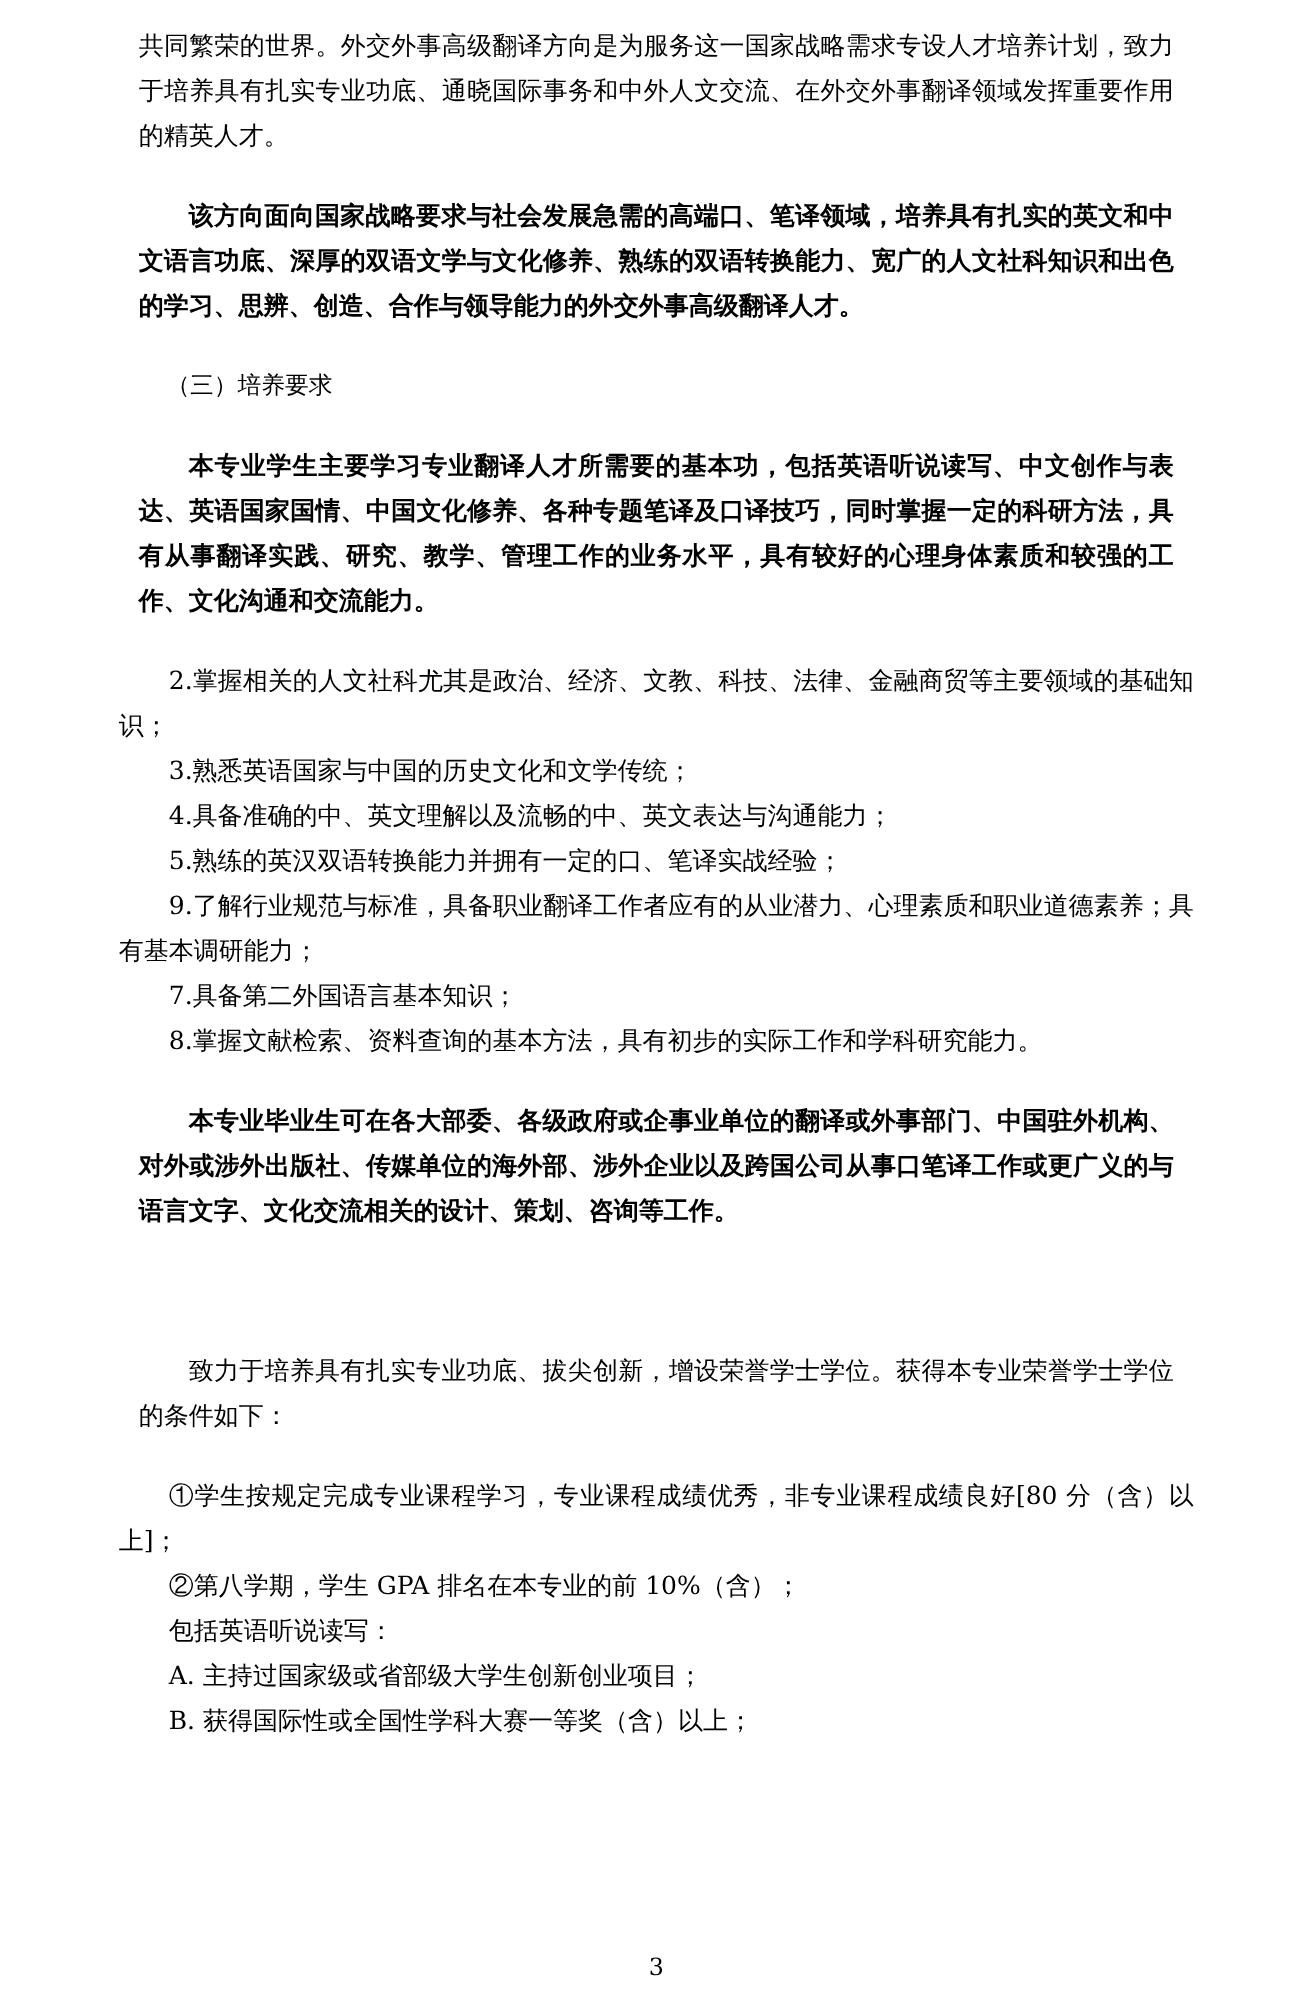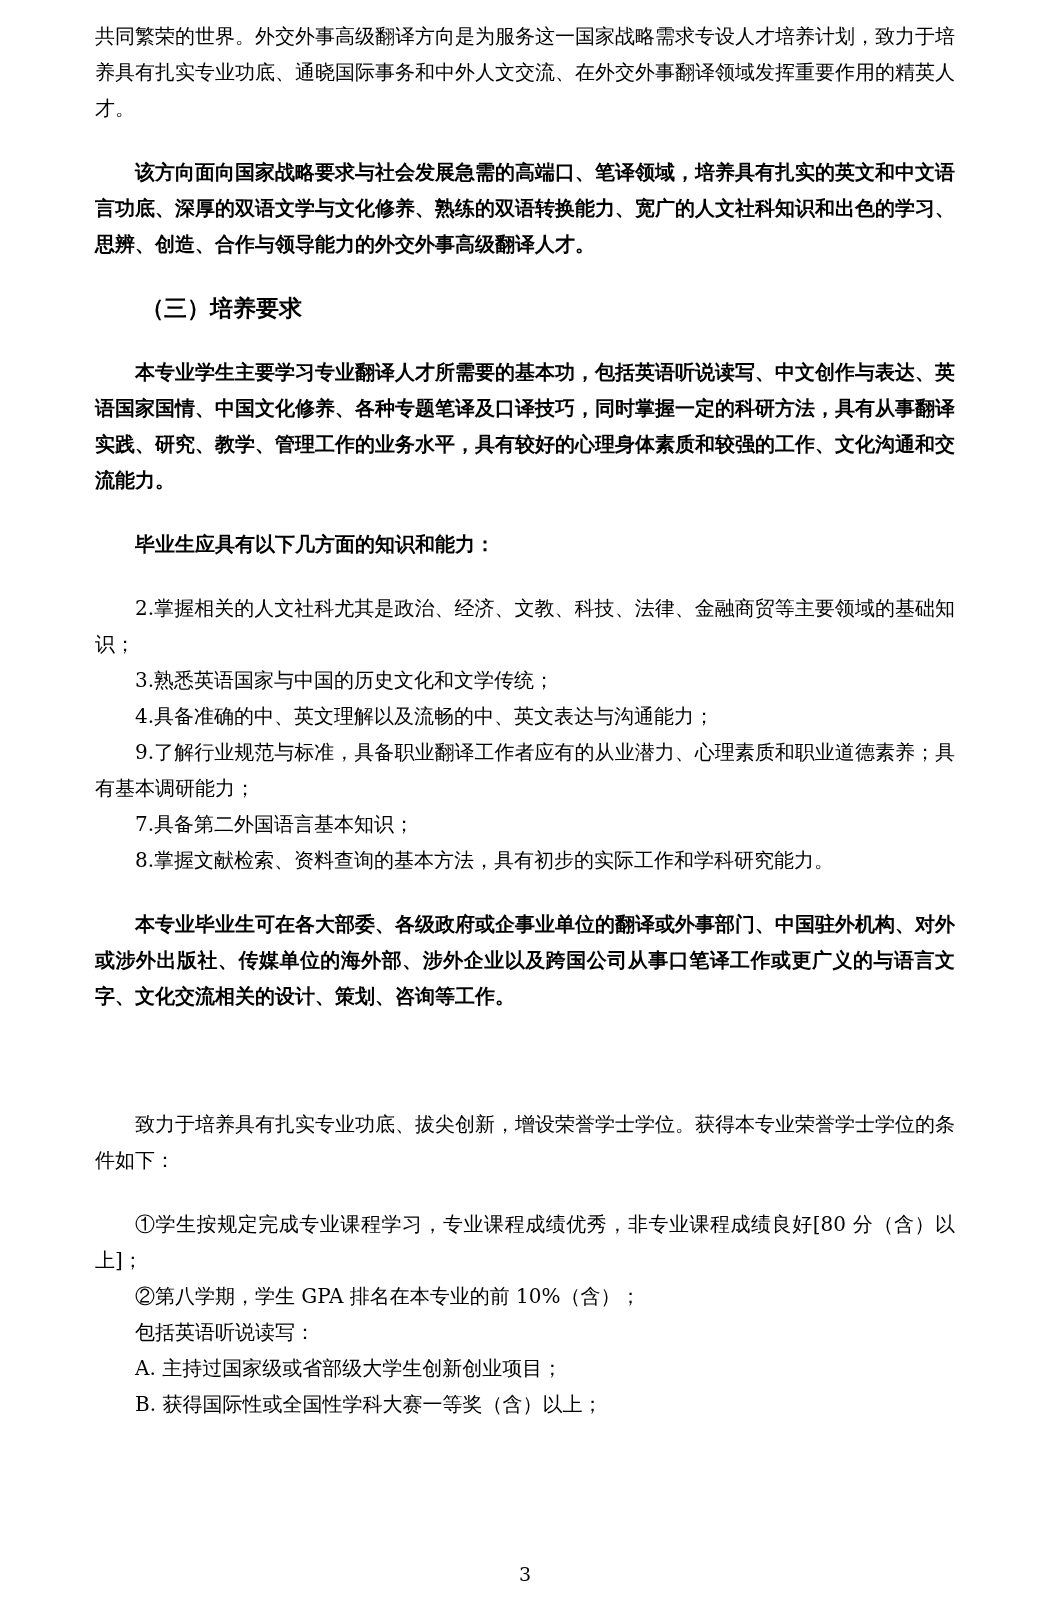--- a/index.html
+++ b/index.html
@@ -15,36 +15,36 @@
     color: #000000;
     font-family: "DejaVu Serif", "Liberation Serif", serif;
     overflow: hidden;
     box-sizing: border-box;
     padding: 18px 95px 0 95px;
   }
   .body-text {
     font-size: 20px;
     line-height: 36px;
     text-align: justify;
-    margin: 0;
+    margin: 16px;
   }
   .para-indent {
     text-indent: 2em;
   }
   .para-gap {
     margin-top: 28px;
     font-weight: bold;
   }
   .para-gap-first {
     margin-top: 0;
   }
   .section-heading {
-    font-size: 23px;
+    font-size: 19px;
     line-height: 36px;
-    font-weight: bold;
+    font-weight: normal;
     margin: 28px 0 0 0;
     text-indent: 2em;
   }
   .list-block {
     margin-top: 28px;
   }
   .list-block p {
     margin: 0;
   }
   .big-gap {
@@ -67,26 +67,26 @@
 <div class="page">
 
   <p class="body-text para-gap-first">共同繁荣的世界。外交外事高级翻译方向是为服务这一国家战略需求专设人才培养计划，致力于培养具有扎实专业功底、通晓国际事务和中外人文交流、在外交外事翻译领域发挥重要作用的精英人才。</p>
 
   <p class="body-text para-indent para-gap">该方向面向国家战略要求与社会发展急需的高端口、笔译领域，培养具有扎实的英文和中文语言功底、深厚的双语文学与文化修养、熟练的双语转换能力、宽广的人文社科知识和出色的学习、思辨、创造、合作与领导能力的外交外事高级翻译人才。</p>
 
   <h3 class="section-heading">（三）培养要求</h3>
 
   <p class="body-text para-indent para-gap">本专业学生主要学习专业翻译人才所需要的基本功，包括英语听说读写、中文创作与表达、英语国家国情、中国文化修养、各种专题笔译及口译技巧，同时掌握一定的科研方法，具有从事翻译实践、研究、教学、管理工作的业务水平，具有较好的心理身体素质和较强的工作、文化沟通和交流能力。</p>
 
-  <p class="body-text para-indent para-gap">毕业生应具有以下几方面的知识和能力：</p>
 
   <div class="list-block">
     <p class="body-text para-indent">2.掌握相关的人文社科尤其是政治、经济、文教、科技、法律、金融商贸等主要领域的基础知识；</p>
     <p class="body-text para-indent">3.熟悉英语国家与中国的历史文化和文学传统；</p>
     <p class="body-text para-indent">4.具备准确的中、英文理解以及流畅的中、英文表达与沟通能力；</p>
+    <p class="body-text para-indent">5.熟练的英汉双语转换能力并拥有一定的口、笔译实战经验；</p>
     <p class="body-text para-indent">9.了解行业规范与标准，具备职业翻译工作者应有的从业潜力、心理素质和职业道德素养；具有基本调研能力；</p>
     <p class="body-text para-indent">7.具备第二外国语言基本知识；</p>
     <p class="body-text para-indent">8.掌握文献检索、资料查询的基本方法，具有初步的实际工作和学科研究能力。</p>
   </div>
 
   <p class="body-text para-indent para-gap">本专业毕业生可在各大部委、各级政府或企事业单位的翻译或外事部门、中国驻外机构、对外或涉外出版社、传媒单位的海外部、涉外企业以及跨国公司从事口笔译工作或更广义的与语言文字、文化交流相关的设计、策划、咨询等工作。</p>
 
   <p class="body-text para-indent big-gap">致力于培养具有扎实专业功底、拔尖创新，增设荣誉学士学位。获得本专业荣誉学士学位的条件如下：</p>
 
   <div class="list-block">

